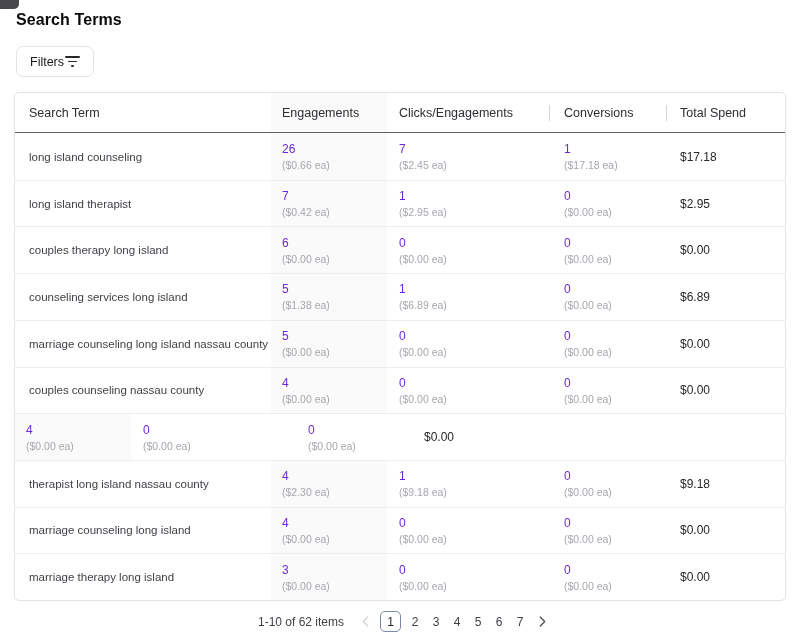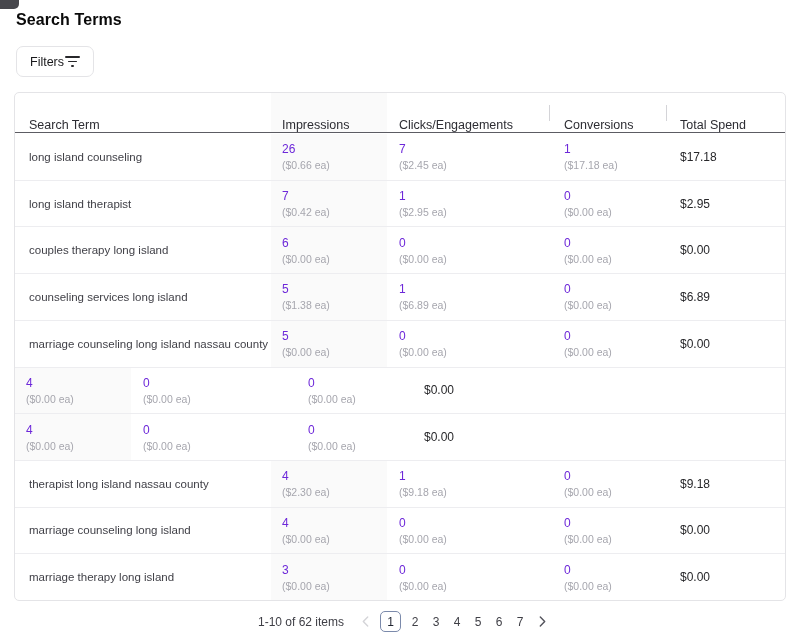--- a/index.html
+++ b/index.html
@@ -46,21 +46,21 @@
     position:absolute; top:92px; left:14px; right:14px; bottom:39px;
     background:#fff; border:1px solid #e4e4e7; border-radius:5px;
     overflow:hidden;
   }
   .t-header{
     position:absolute; top:0; left:0; right:0; height:40px;
     display:flex; align-items:stretch;
     border-bottom:1px solid #5c5c63;
     font-size:12.5px; color:#2d2d33;
   }
-  .hdr-cell{ display:flex; align-items:flex-end; position:relative; }
+  .hdr-cell{ display:flex; align-items:center; position:relative; }
   .hdr-cell.with-divider::before{
     content:""; position:absolute; left:0; top:12px; width:1px; height:16px; background:#d4d4d8;
   }
   .col-term  { width:256px; padding-left:14px; }
   .col-imp   { width:116px; padding-left:11px; background:#fafafa; }
   .col-clicks{ width:162px; padding-left:12px; }
   .col-conv  { width:117px; padding-left:15px; }
   .col-spend { flex:1;      padding-left:14px; }
   .t-body{
     position:absolute; top:41px; left:0; right:0; bottom:0;
@@ -112,21 +112,21 @@
   </svg>
   <input type="text" placeholder="Search" style="">
 </div>
 
 <div class="table-card">
   <div class="t-header">
     <div class="hdr-cell col-term">
         <span>Search Term</span>
       </div>
     <div class="hdr-cell col-imp">
-        <span>Impressions</span>
+        <span>Engagements</span>
       </div>
     <div class="hdr-cell col-clicks">
         <span>Clicks/Engagements</span>
       </div>
     <div class="hdr-cell col-conv with-divider">
         <span>Conversions</span>
       </div>
     <div class="hdr-cell col-spend with-divider">
         <span>Total Spend</span>
       </div>
@@ -231,20 +231,23 @@
     <div class="cell col-conv">
       <span class="main">0</span>
       <span class="sub">($0.00 ea)</span>
     </div>
     <div class="cell spend-cell col-spend">
       <span>$0.00</span>
     </div>
   </div>
 
   <div class="t-row">
+    <div class="cell term-cell col-term">
+      <span>couples counseling nassau county</span>
+    </div>
     <div class="cell col-imp">
       <span class="main">4</span>
       <span class="sub">($0.00 ea)</span>
     </div>
     <div class="cell col-clicks">
       <span class="main">0</span>
       <span class="sub">($0.00 ea)</span>
     </div>
     <div class="cell col-conv">
       <span class="main">0</span>

